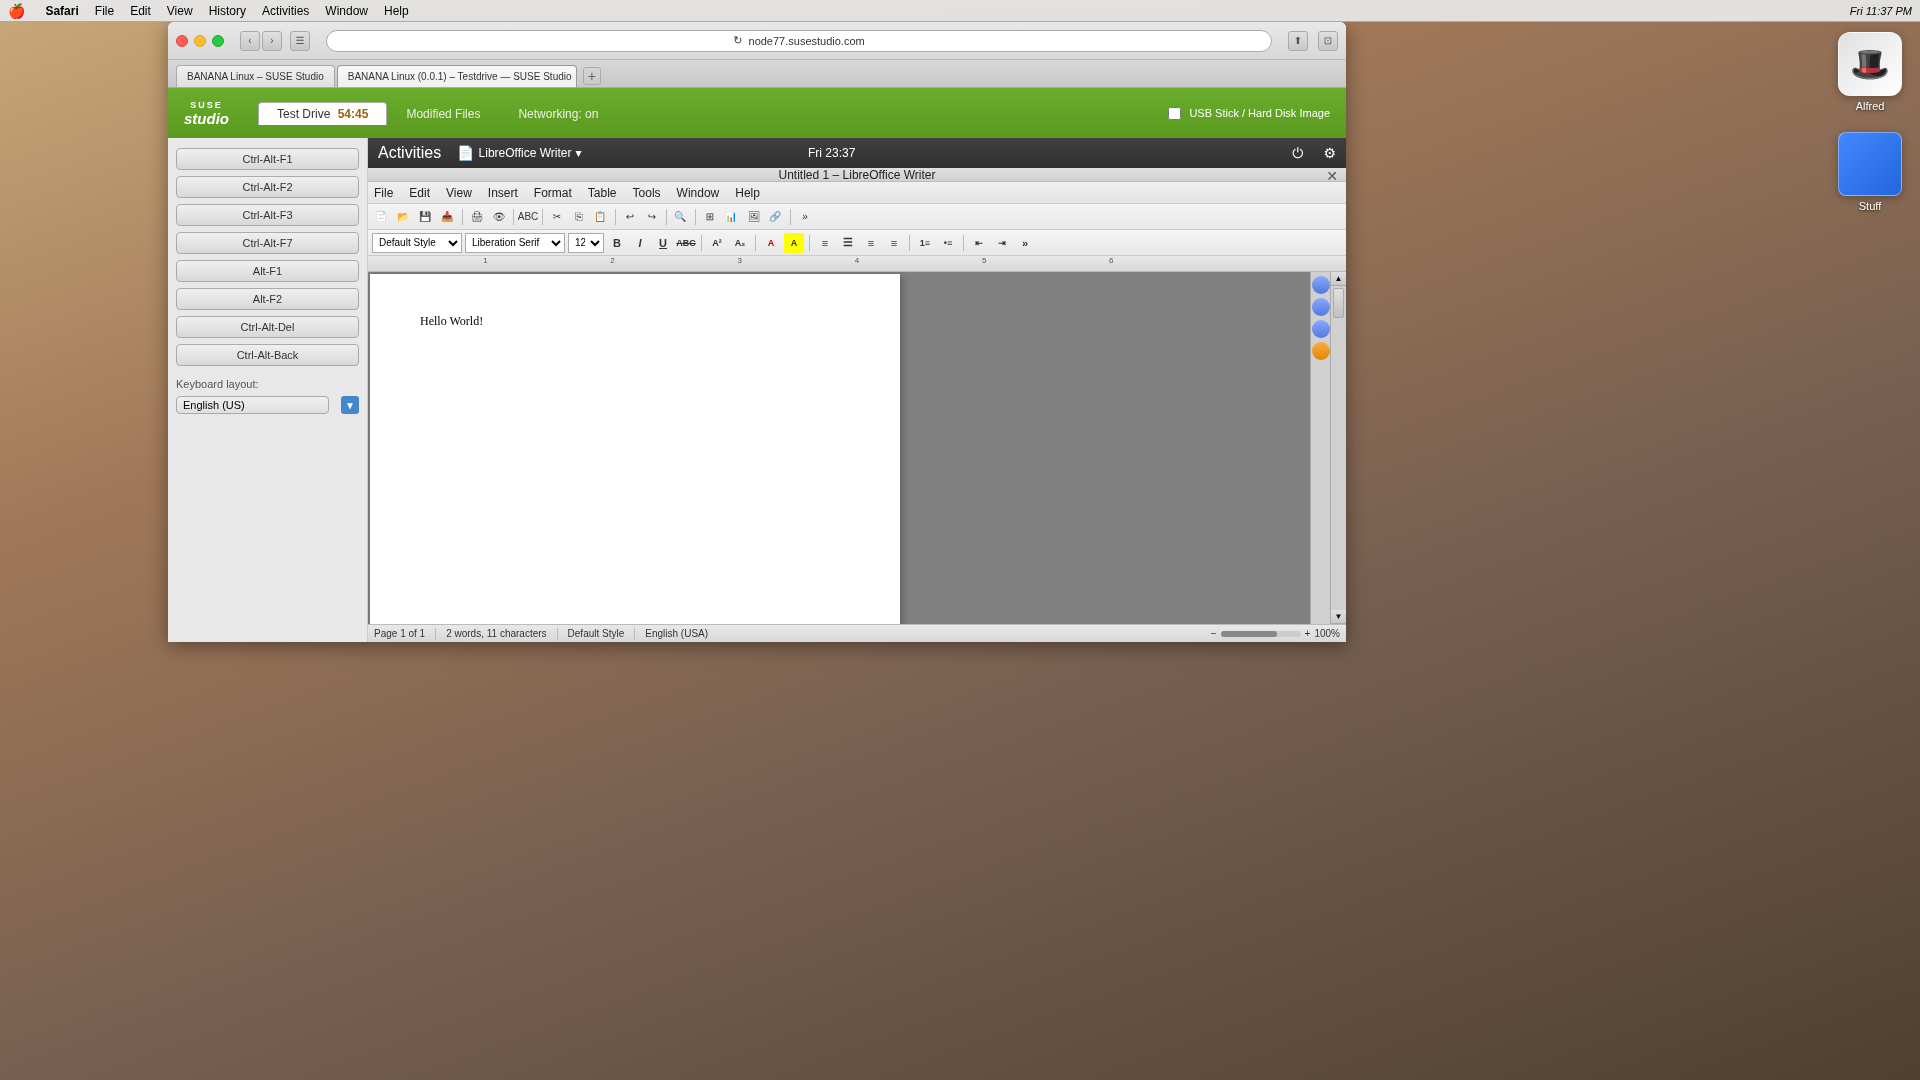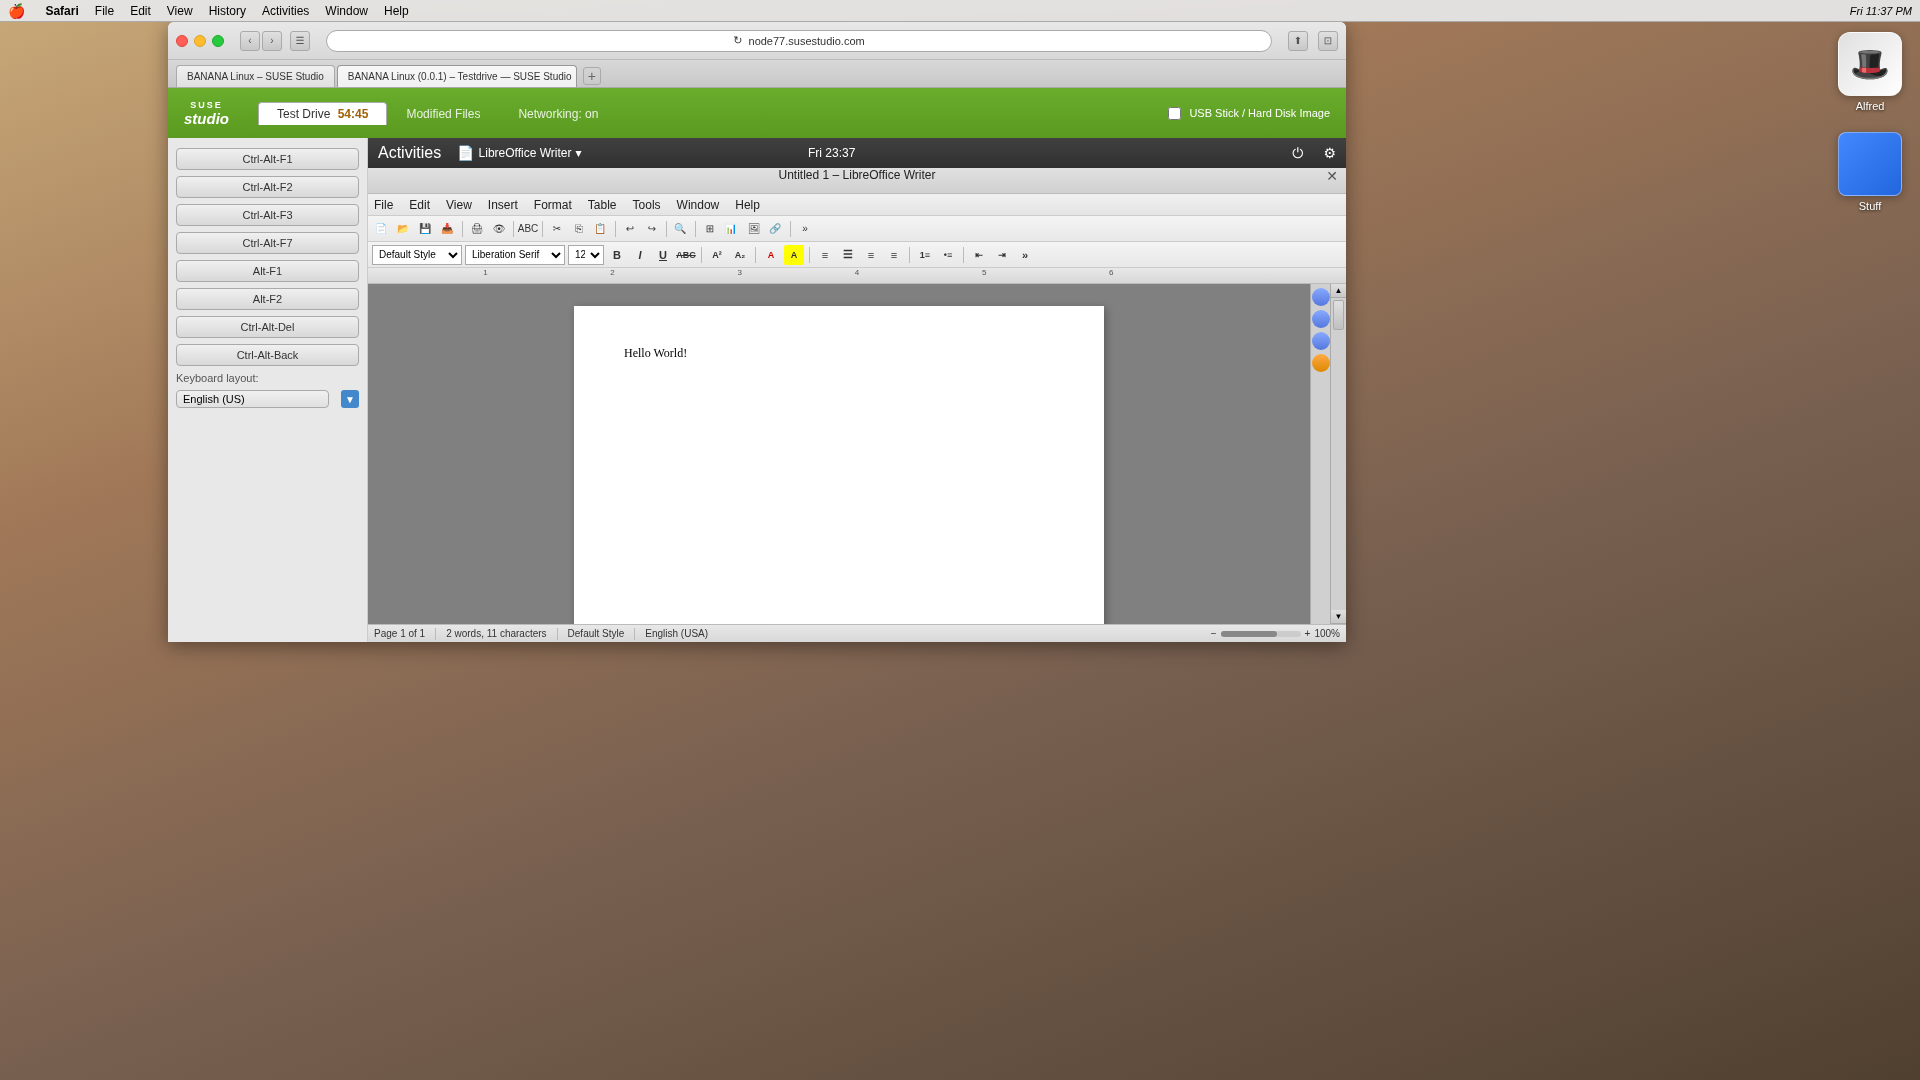--- a/index.html
+++ b/index.html
@@ -249,20 +249,21 @@
       padding: 4px 8px;
       font-size: 11px;
       color: #333;
       text-align: center;
       cursor: pointer;
     }
 
     .keyboard-layout-label {
       font-size: 11px;
       color: #555;
+      margin-top: 6px;
     }
     .keyboard-layout-select {
       display: flex;
       align-items: center;
       gap: 12px;
     }
     .keyboard-select-box {
       background: linear-gradient(to bottom, #f0f0f0, #e0e0e0);
       border: 1px solid #aaa;
       border-radius: 4px;
@@ -312,21 +313,21 @@
     }
     .lo-power-btn {
       font-size: 14px;
       color: white;
       margin-left: auto;
       cursor: pointer;
     }
 
     
     .lo-title-bar {
-      height: 26px;
+      height: 14px;
       background: linear-gradient(to bottom, #e0e0e0, #d0d0d0);
       display: flex;
       align-items: flex-start;
       justify-content: center;
       font-size: 12px;
       color: #222;
       border-bottom: 1px solid #bbb;
       position: relative;
     }
     .lo-title-close {
@@ -440,23 +441,22 @@
     
     .lo-doc-area {
       flex: 1;
       display: flex;
       overflow: hidden;
     }
     .lo-doc-scroll {
       flex: 1;
       background: #808080;
       overflow: auto;
-      padding: 22px;
-      display: flex;
-      justify-content: center;
+      padding: 2px;
+      display: flex;
     }
     .lo-page {
       width: 530px;
       min-height: 400px;
       background: white;
       box-shadow: 2px 2px 8px rgba(0,0,0,0.3);
       padding: 40px 50px;
       font-family: "Liberation Serif", "Times New Roman", serif;
       font-size: 12px;
       color: #000;

